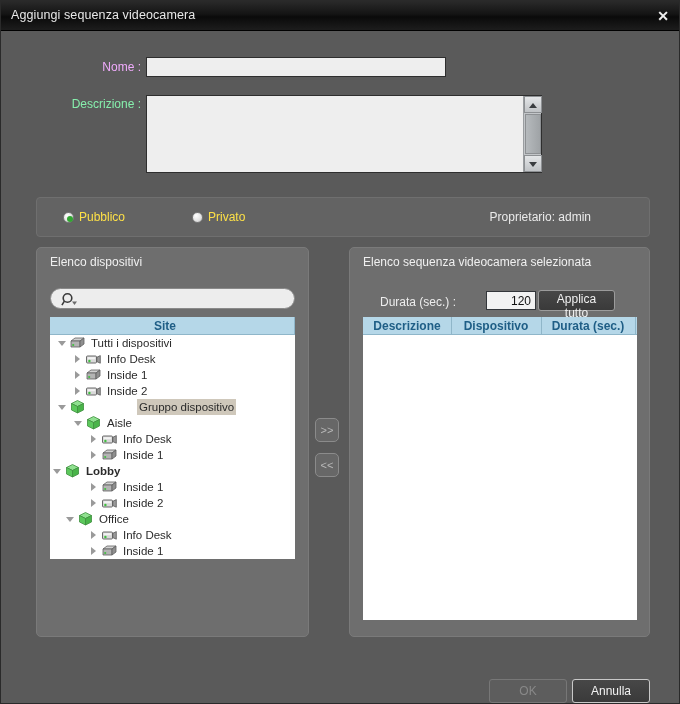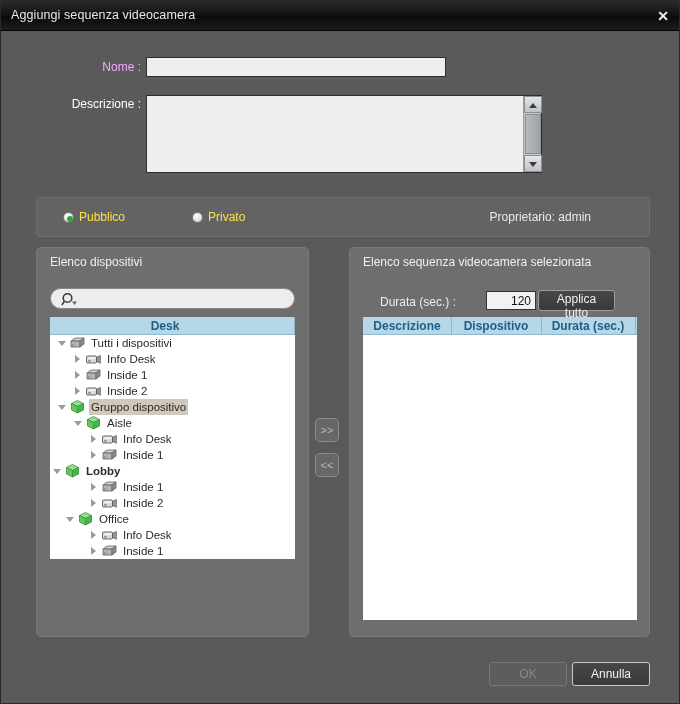--- a/index.html
+++ b/index.html
@@ -34,21 +34,21 @@
     width: 20px; height: 20px;
     color: #f0f0f0; font-size: 14px; font-weight: bold;
     text-align: center; line-height: 20px;
     cursor: pointer;
   }
   
   .lbl {
     position: absolute;
     font-size: 12px;
     text-align: right;
-    color: #ffffff;
+    color: #86efac;
   }
   .lbl.green { color: #f0abfc; }
   .nome-label { left: 40px; top: 59px; width: 100px; }
   .desc-label { left: 20px; top: 96px; width: 120px; }
   .nome-input {
     position: absolute; left: 145px; top: 56px;
     width: 300px; height: 20px;
     background: #eeeeee;
     border: 1px solid #2e2e2e;
     font-family: "Liberation Sans", sans-serif;
@@ -230,20 +230,21 @@
     margin-right: 3px;
     position: relative;
   }
   .tnode .tlabel {
     display: inline-block;
     vertical-align: top;
     padding: 0 2px;
   }
   .tnode.selected .tlabel {
     background: #cfc8bb;
+    margin-left: 48px;
   }
   
   .dur-label {
     position: absolute; left: 30px; top: 47px;
     font-size: 12px; color: #ededed;
   }
   .dur-input {
     position: absolute; left: 136px; top: 43px;
     width: 50px; height: 19px;
     background: #f2f2f2;
@@ -301,20 +302,21 @@
   .xfer-add { top: 417px; }
   .xfer-rem { top: 452px; }
   
   .foot-btn {
     position: absolute;
     width: 78px; height: 24px;
     border-radius: 3px;
     font-family: "Liberation Sans", sans-serif;
     font-size: 12px;
     cursor: pointer;
+    margin-top: 17px;
   }
   .ok-btn {
     left: 488px; top: 661px;
     background: #5d5d5d;
     border: 1px solid #777;
     color: #888888;
   }
   .cancel-btn {
     left: 571px; top: 661px;
     background: linear-gradient(to bottom, #474747, #3a3a3a);
@@ -365,21 +367,21 @@
     <div class="search-box">
       <svg class="search-icon" viewBox="0 0 18 15">
         <circle cx="6.5" cy="6" r="4.3" fill="none" stroke="#3b3b3b" stroke-width="1.6"></circle>
         <line x1="3.4" y1="9.2" x2="0.9" y2="13.2" stroke="#3b3b3b" stroke-width="1.6"></line>
         <polygon points="11,9.5 16,9.5 13.5,13" fill="#6b6b6b"></polygon>
       </svg>
       <input class="search-input" type="text" value="" style="">
     </div>
 
     <div class="tree-header">
-      <div class="th-cell">Desk</div>
+      <div class="th-cell">Site</div>
       <div class="th-sep"></div>
     </div>
 
     <div class="tree-body" id="tree-body">
         <div class="tnode" style="padding-left: 5px;"><span class="exp down"></span><span class="ico"><svg viewBox="0 0 17 16" width="17" height="16">
               <polygon points="2,6 6,3 15,3 11,6" fill="#d2d2d2" stroke="#5f5f5f" stroke-width=".8"></polygon>
               <polygon points="2,6 11,6 11,12 2,12" fill="#b4b4b4" stroke="#5f5f5f" stroke-width=".8"></polygon>
               <polygon points="11,6 15,3 15,9 11,12" fill="#8f8f8f" stroke="#5f5f5f" stroke-width=".8"></polygon>
               <circle cx="4.2" cy="10" r="1.1" fill="#3fbf3f"></circle>
             </svg></span><span class="tlabel">Tutti i dispositivi</span></div>

